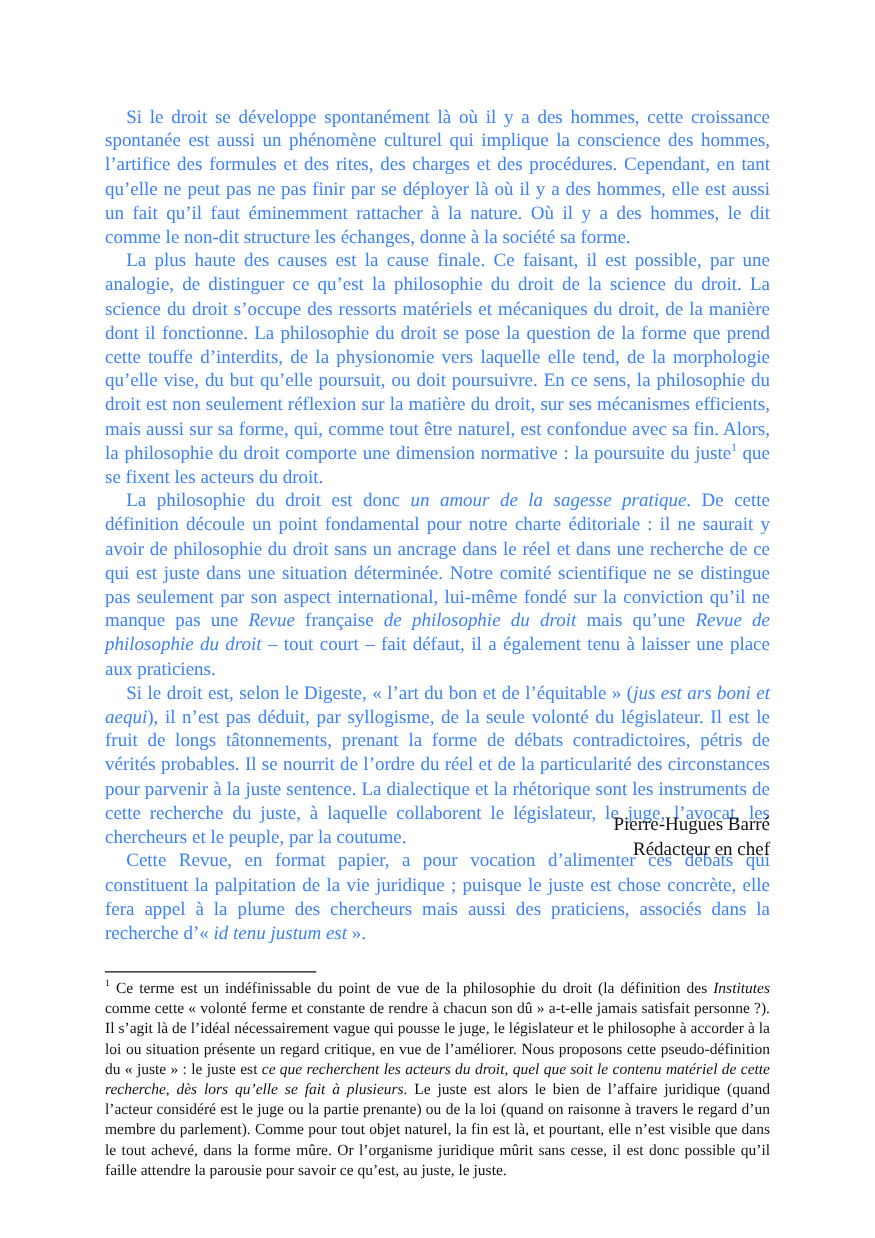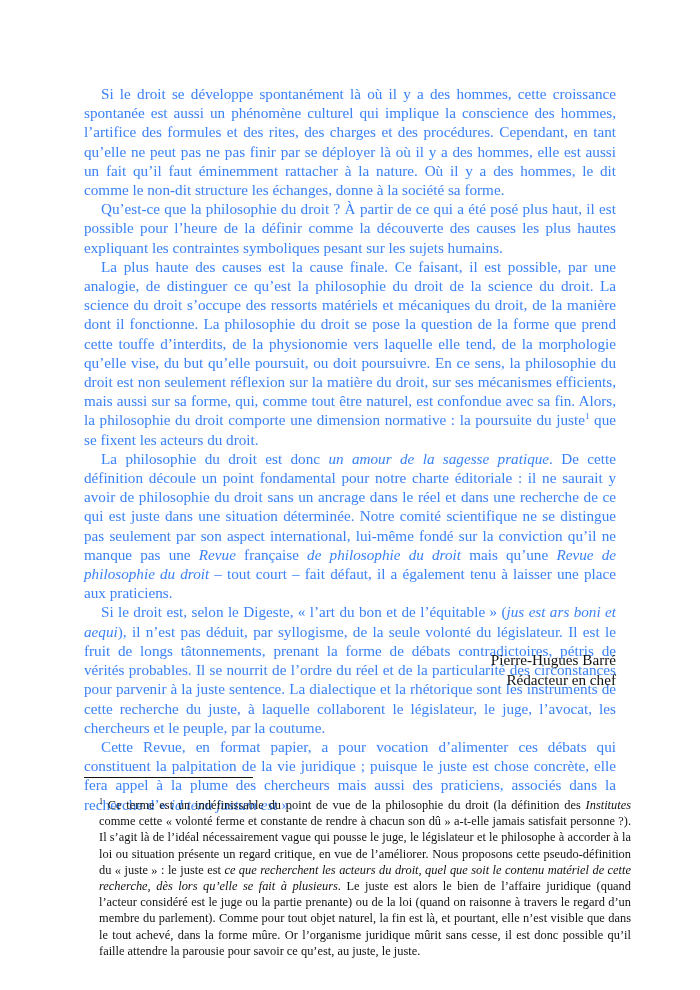--- a/index.html
+++ b/index.html
@@ -23,30 +23,29 @@
       font-size: 15.2px; line-height: 20px; text-align: right; color: #111;
     }
     .fn-rule {
       position: absolute; left: 84px; top: 777px; width: 169px; height: 0;
       border-top: 1.3px solid #111;
     }
     .footnote {
       position: absolute; left: 84px; top: 782px; width: 532px;
       font-family: "Liberation Serif", serif;
       font-size: 12.4px; line-height: 16.2px; text-align: justify; color: #111;
-      margin: 15px;
+      margin: 0;
     }
     .footnote sup { font-size: 8px; }
   </style>
 </head>
 <body>
 
 <div class="page">
   <p class="para"><span>Si le droit se développe spontanément là où il y a des hommes, cette croissance spontanée est aussi un phénomène culturel qui implique la conscience des hommes, l’artifice des formules et des rites, des charges et des procédures. Cependant, en tant qu’elle ne peut pas ne pas finir par se déployer là où il y a des hommes, elle est aussi un fait qu’il faut éminemment rattacher à la nature. Où il y a des hommes, le dit comme le non-dit structure les échanges, donne à la société sa forme.</span></p>
-  <p class="para"><span>Qu’est-ce que la philosophie du droit ? À partir de ce qui a été posé plus haut, il est possible pour l’heure de la définir comme la découverte des causes les plus hautes expliquant les contraintes symboliques pesant sur les sujets humains.</span></p>
   <p class="para"><span>La plus haute des causes est la cause finale. Ce faisant, il est possible, par une analogie, de distinguer ce qu’est la philosophie du droit de la science du droit. La science du droit s’occupe des ressorts matériels et mécaniques du droit, de la manière dont il fonctionne. La philosophie du droit se pose la question de la forme que prend cette touffe d’interdits, de la physionomie vers laquelle elle tend, de la morphologie qu’elle vise, du but qu’elle poursuit, ou doit poursuivre. En ce sens, la philosophie du droit est non seulement réflexion sur la matière du droit, sur ses mécanismes efficients, mais aussi sur sa forme, qui, comme tout être naturel, est confondue avec sa fin. Alors, la philosophie du droit comporte une dimension normative : la poursuite du juste</span><sup>1</sup><span> que se fixent les acteurs du droit.</span></p>
   <p class="para"><span>La philosophie du droit est donc </span><i>un amour de la sagesse pratique</i><span>. De cette définition découle un point fondamental pour notre charte éditoriale : il ne saurait y avoir de philosophie du droit sans un ancrage dans le réel et dans une recherche de ce qui est juste dans une situation déterminée. Notre comité scientifique ne se distingue pas seulement par son aspect international, lui-même fondé sur la conviction qu’il ne manque pas une </span><i>Revue</i><span> française </span><i>de philosophie du droit</i><span> mais qu’une </span><i>Revue de philosophie du droit</i><span> – tout court – fait défaut, il a également tenu à laisser une place aux praticiens.</span></p>
   <p class="para"><span>Si le droit est, selon le Digeste, « l’art du bon et de l’équitable » (</span><i>jus est ars boni et aequi</i><span>), il n’est pas déduit, par syllogisme, de la seule volonté du législateur. Il est le fruit de longs tâtonnements, prenant la forme de débats contradictoires, pétris de vérités probables. Il se nourrit de l’ordre du réel et de la particularité des circonstances pour parvenir à la juste sentence. La dialectique et la rhétorique sont les instruments de cette recherche du juste, à laquelle collaborent le législateur, le juge, l’avocat, les chercheurs et le peuple, par la coutume.</span></p>
   <p class="para"><span>Cette Revue, en format papier, a pour vocation d’alimenter ces débats qui constituent la palpitation de la vie juridique ; puisque le juste est chose concrète, elle fera appel à la plume des chercheurs mais aussi des praticiens, associés dans la recherche d’« </span><i>id tenu justum est</i><span> ».</span></p>
 </div>
 
 <div class="signature">
   <div>Pierre-Hugues Barré</div>
   <div>Rédacteur en chef</div>
 </div>

